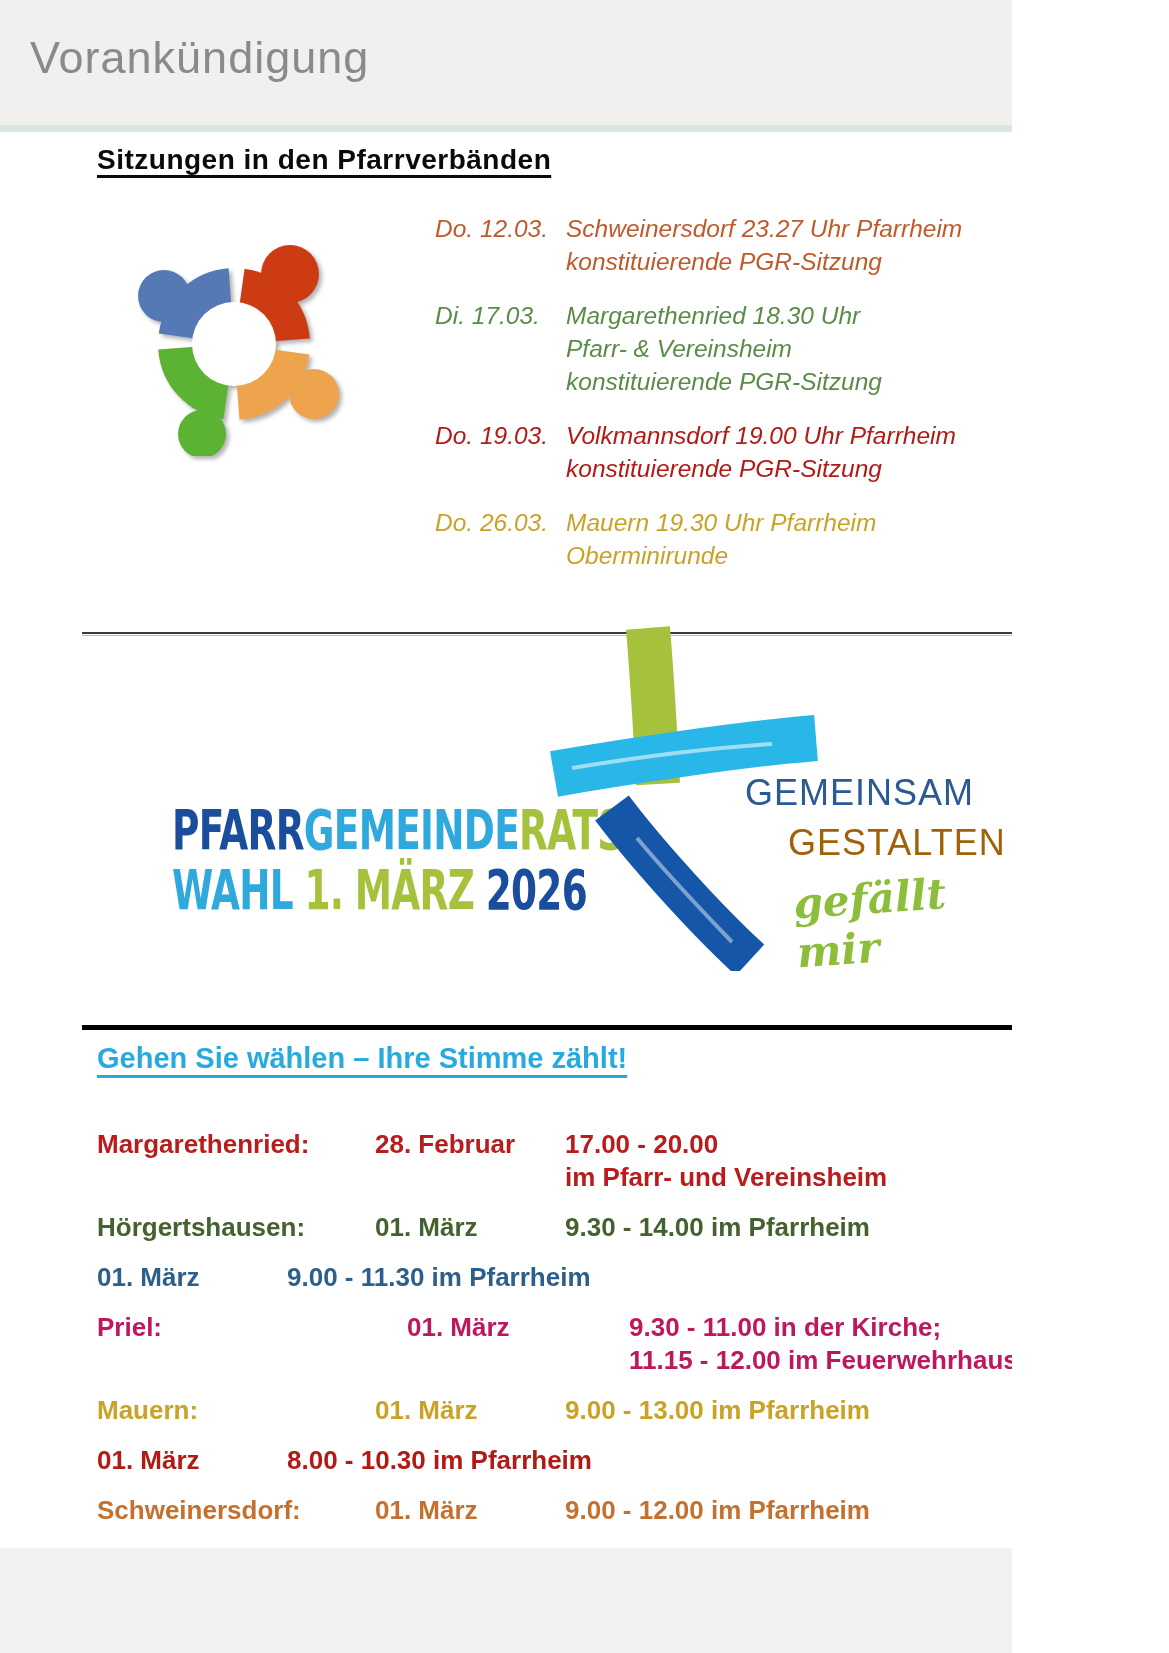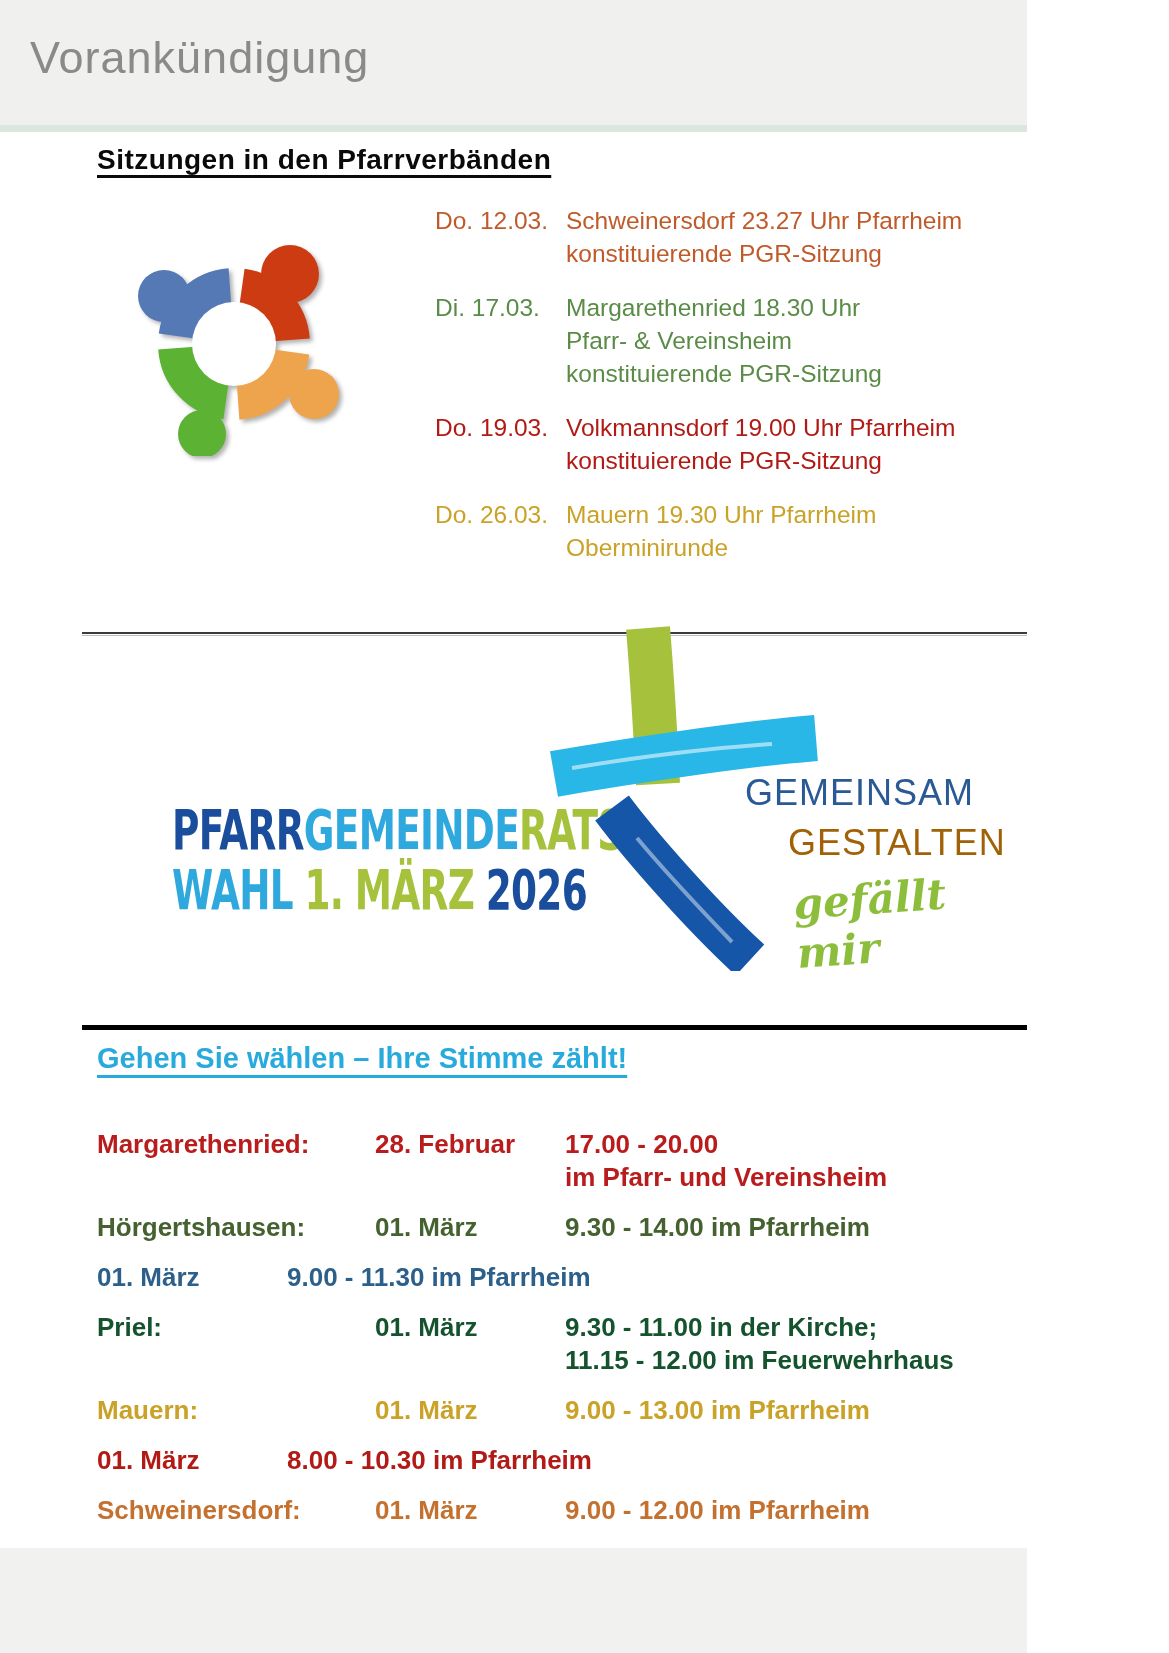--- a/index.html
+++ b/index.html
@@ -1,29 +1,29 @@
 <!DOCTYPE html>
 <html><head>
 <meta charset="utf-8">
 <style>
   html,body{margin:0;padding:0;background:#fff;}
   .page{position:relative;width:1012px;height:1653px;background:#ffffff;overflow:hidden;
-        font-family:"Liberation Sans",sans-serif;padding-left:15px;}
+        font-family:"Liberation Sans",sans-serif;}
   
   .hdr{position:absolute;left:0;top:0;width:1169px;height:125px;background:#f0f0ef;
        border-bottom:7px solid #d9e7df;}
   .hdr-title{position:absolute;left:30px;top:32px;font-size:45px;color:#8a8a8a;letter-spacing:1px;}
   
   .sec-title{position:absolute;left:97px;top:144px;font-size:28px;font-weight:bold;color:#0a0a0a;
              text-decoration:underline;text-decoration-thickness:3px;text-underline-offset:6px;letter-spacing:.5px;}
   
   .people{position:absolute;left:112px;top:234px;width:240px;height:222px;
           filter:drop-shadow(3px 3px 2px rgba(0,0,0,.30));}
   
-  .meetings{position:absolute;left:435px;top:204px;width:620px;}
+  .meetings{position:absolute;left:435px;top:212px;width:620px;font-style:italic;}
   .mrow{display:flex;font-size:24.5px;line-height:33px;margin-bottom:21px;}
   .mdate{width:131px;flex:none;}
   .mlines{flex:1;}
   
   .div1{position:absolute;left:82px;top:632px;width:981px;height:2px;background:#3c3c3c;}
   .div1b{position:absolute;left:82px;top:635px;width:981px;height:1px;background:#bdbdbd;}
   .div2{position:absolute;left:82px;top:1025px;width:981px;height:5px;background:#000;}
   
   .wlogo{position:absolute;left:172px;top:798px;width:470px;}
   .wline{white-space:nowrap;font-family:"DejaVu Sans",sans-serif;font-weight:bold;
@@ -153,21 +153,21 @@
       <div class="vtime">
         <div>9.30 - 14.00 im Pfarrheim</div>
       </div>
     </div>
     <div class="vrow" style="color: rgb(44, 95, 138);">
       <div class="vdate">01. März</div>
       <div class="vtime">
         <div>9.00 - 11.30 im Pfarrheim</div>
       </div>
     </div>
-    <div class="vrow" style="color: #14532d;">
+    <div class="vrow" style="color: #be185d; gap: 32px;">
       <div class="vplace">Priel:</div>
       <div class="vdate">01. März</div>
       <div class="vtime">
         <div>9.30 - 11.00 in der Kirche;</div>
         <div>11.15 - 12.00 im Feuerwehrhaus</div>
       </div>
     </div>
     <div class="vrow" style="color: rgb(201, 162, 39);">
       <div class="vplace">Mauern:</div>
       <div class="vdate">01. März</div>

